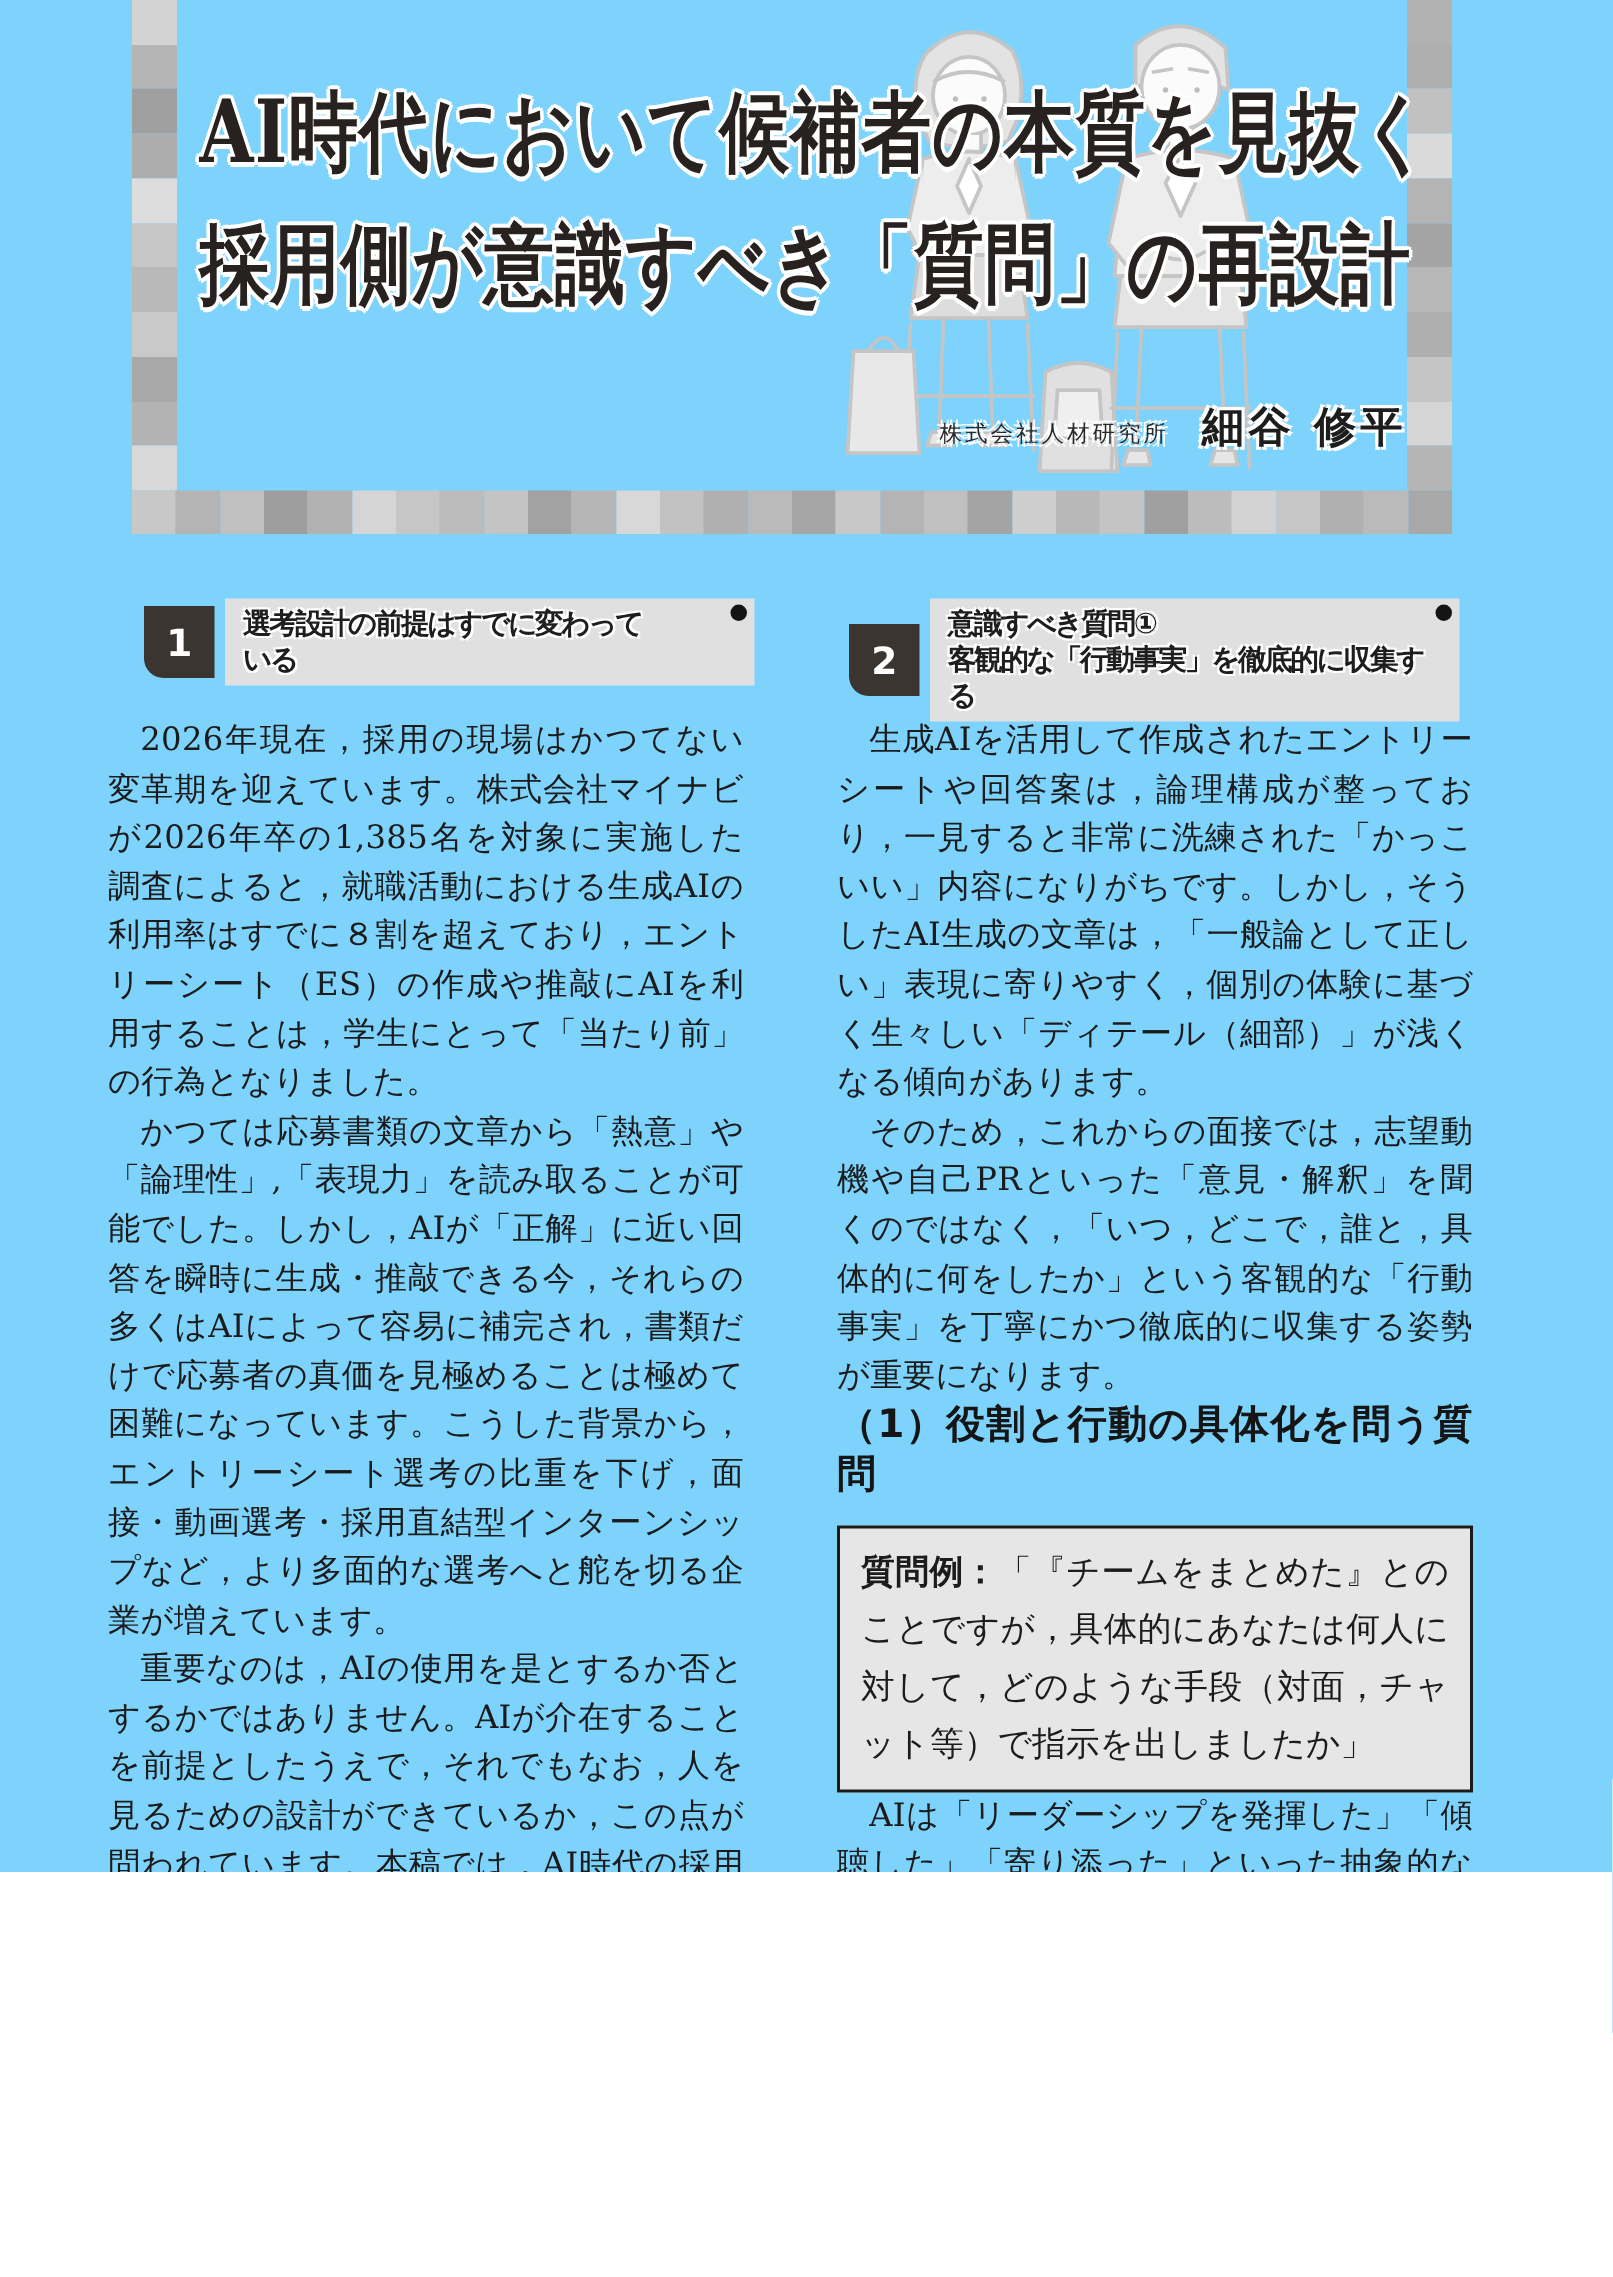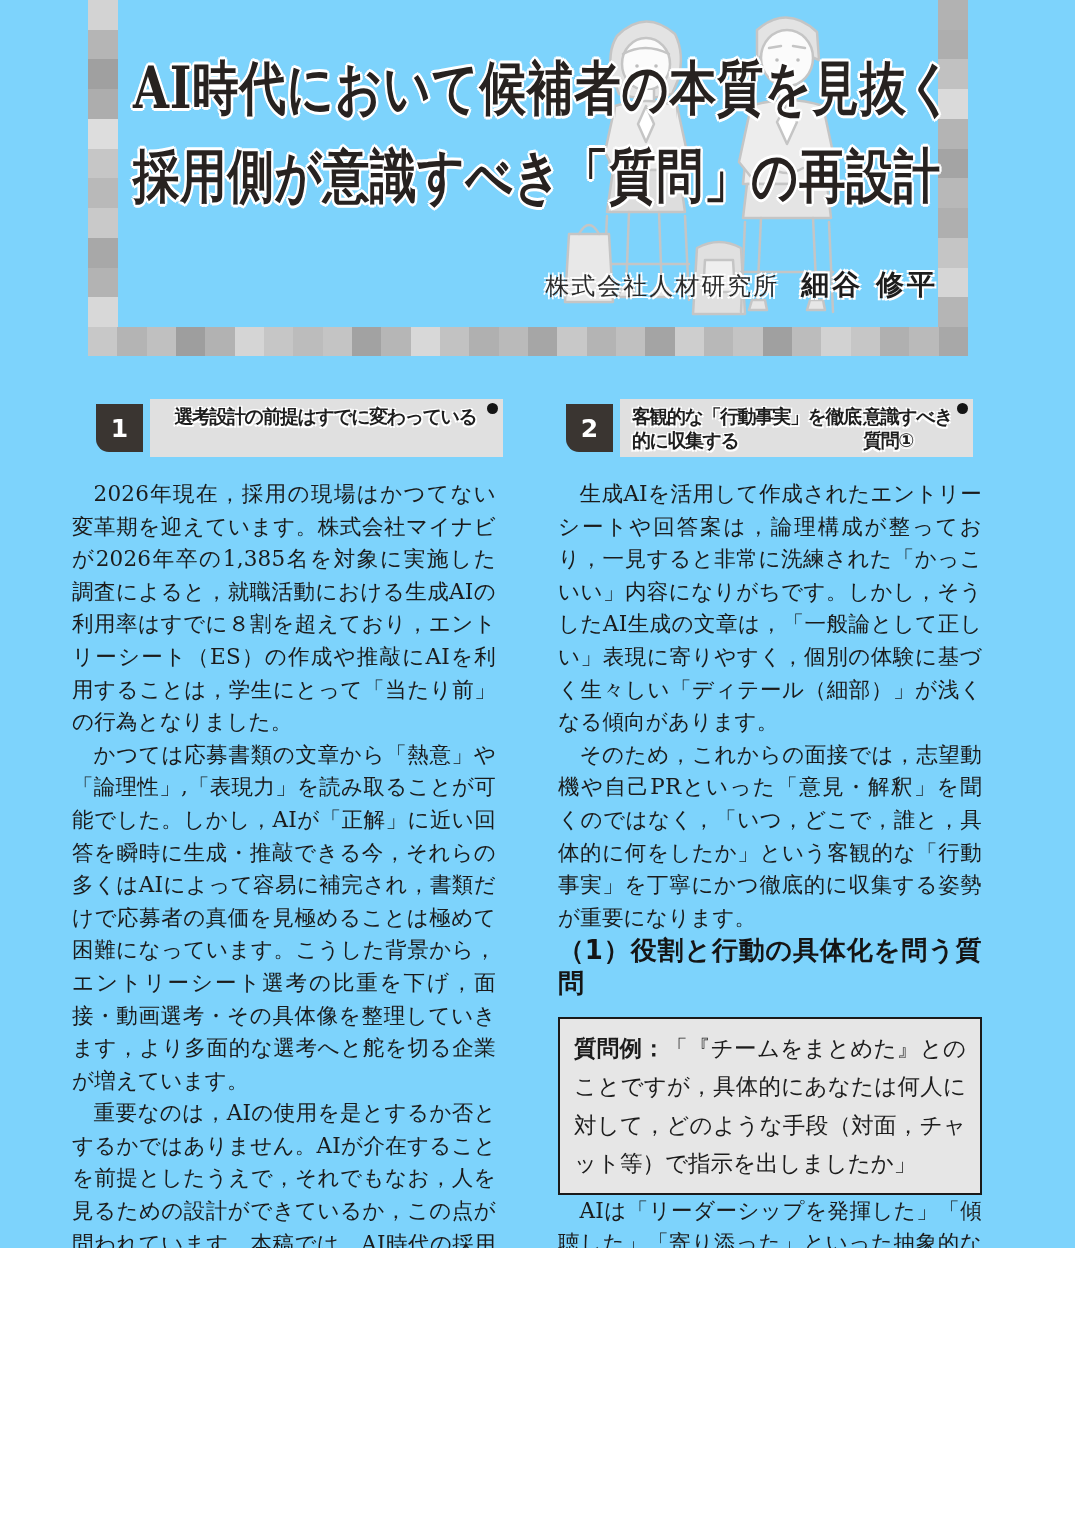--- a/index.html
+++ b/index.html
@@ -26,34 +26,34 @@
     transform:scaleX(0.80); transform-origin:left top;
     text-shadow:-3px 0 0 #fff,3px 0 0 #fff,0 -3px 0 #fff,0 3px 0 #fff,
                 -2px -2px 0 #fff,2px -2px 0 #fff,-2px 2px 0 #fff,2px 2px 0 #fff;
   }
   .title span { display:block; }
   .author {
     position:absolute; right:137px; top:266px; z-index:2;
     display:flex; align-items:baseline; gap:22px; white-space:nowrap;
     text-shadow:-2px -2px 0 #fff,2px -2px 0 #fff,-2px 2px 0 #fff,2px 2px 0 #fff;
   }
-  .author .org { font-size:24px; letter-spacing:2px; color:#2a2a2a; }
+  .author .org { font-size:15px; letter-spacing:2px; color:#2a2a2a; }
   .author .name { font-size:28px; font-weight:bold; letter-spacing:3px; color:#1d1d1d; }
 
   
   .section-header { position:absolute; display:flex; align-items:center; width:407px; }
   .sec-num {
     width:47px; height:48px; flex:0 0 47px; background:#3a3531; color:#fff;
     display:flex; align-items:center; justify-content:center;
     font-size:25px; font-weight:bold; border-radius:0 0 0 13px;
   }
   .sec-band {
     position:relative; margin-left:7px; flex:1; background:#e0e0e0;
     min-height:58px; padding:5px 14px 5px 12px;
-    display:flex; flex-direction:row; justify-content:center;
+    display:flex; flex-direction:column; justify-content:center;
   }
   .sec-line {
     font-weight:bold; font-size:19px; line-height:24px; letter-spacing:-1.5px; color:#1e1e1e;
     text-shadow:-1.5px -1.5px 0 #fff,1.5px -1.5px 0 #fff,-1.5px 1.5px 0 #fff,1.5px 1.5px 0 #fff;
   }
   .sec-dot { position:absolute; top:4px; right:5px; width:11px; height:11px; border-radius:50%; background:#141414; }
 
   
   .col {
     position:absolute; top:478px; width:424px;
@@ -215,29 +215,29 @@
     <div class="sec-band">
       <span class="sec-line">選考設計の前提はすでに変わって</span>
       <span class="sec-line">いる</span>
       <span class="sec-dot"></span>
     </div>
   </div>
 
   <div class="section-header gothic" style="left:566px; top:399px;">
     <div class="sec-num">2</div>
     <div class="sec-band">
+      <span class="sec-line">意識すべき質問①</span>
       <span class="sec-line">客観的な「行動事実」を徹底的に収集する</span>
-      <span class="sec-line">意識すべき質問①</span>
       <span class="sec-dot"></span>
     </div>
   </div>
 
   <div class="col col-left">
     <p>2026年現在，採用の現場はかつてない変革期を迎えています。株式会社マイナビが2026年卒の1,385名を対象に実施した調査によると，就職活動における生成AIの利用率はすでに８割を超えており，エントリーシート（ES）の作成や推敲にAIを利用することは，学生にとって「当たり前」の行為となりました。</p>
-    <p>かつては応募書類の文章から「熱意」や「論理性」,「表現力」を読み取ることが可能でした。しかし，AIが「正解」に近い回答を瞬時に生成・推敲できる今，それらの多くはAIによって容易に補完され，書類だけで応募者の真価を見極めることは極めて困難になっています。こうした背景から，エントリーシート選考の比重を下げ，面接・動画選考・その具体像を整理していきます，より多面的な選考へと舵を切る企業が増えています。</p>
+    <p>かつては応募書類の文章から「熱意」や「論理性」,「表現力」を読み取ることが可能でした。しかし，AIが「正解」に近い回答を瞬時に生成・推敲できる今，それらの多くはAIによって容易に補完され，書類だけで応募者の真価を見極めることは極めて困難になっています。こうした背景から，エントリーシート選考の比重を下げ，面接・動画選考・採用直結型インターンシップなど，より多面的な選考へと舵を切る企業が増えています。</p>
     <p>重要なのは，AIの使用を是とするか否とするかではありません。AIが介在することを前提としたうえで，それでもなお，人を見るための設計ができているか，この点が問われています。本稿では，AI時代の採用において採用担当者がどのような「質問」を意識すべきか，その具体像を整理していきます。</p>
   </div>
 
   <div class="col col-right">
     <p>生成AIを活用して作成されたエントリーシートや回答案は，論理構成が整っており，一見すると非常に洗練された「かっこいい」内容になりがちです。しかし，そうしたAI生成の文章は，「一般論として正しい」表現に寄りやすく，個別の体験に基づく生々しい「ディテール（細部）」が浅くなる傾向があります。</p>
     <p>そのため，これからの面接では，志望動機や自己PRといった「意見・解釈」を聞くのではなく，「いつ，どこで，誰と，具体的に何をしたか」という客観的な「行動事実」を丁寧にかつ徹底的に収集する姿勢が重要になります。</p>
     <p class="subheading gothic">（1）役割と行動の具体化を問う質問</p>
     <div class="question-box gothic"><b>質問例：</b><span>「『チームをまとめた』とのことですが，具体的にあなたは何人に対して，どのような手段（対面，チャット等）で指示を出しましたか」</span></div>
     <p class="after-box">AIは「リーダーシップを発揮した」「傾聴した」「寄り添った」といった抽象的な表現を多用します。しかし，実際の行動レベルで何をしたのか（例：週１回の会議を設定したのか，毎日少しずつ個別に面談し</p>
   </div>

